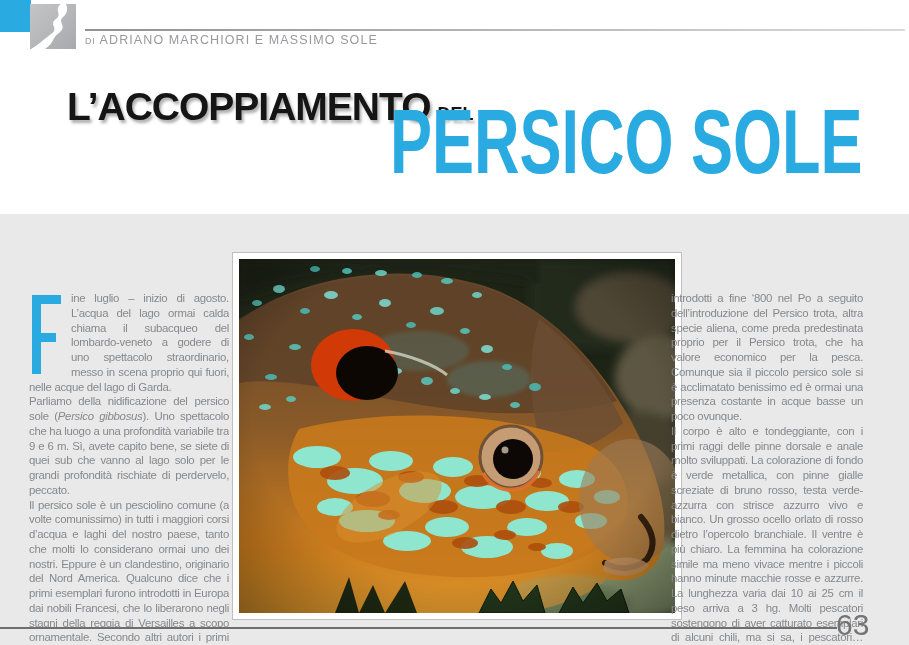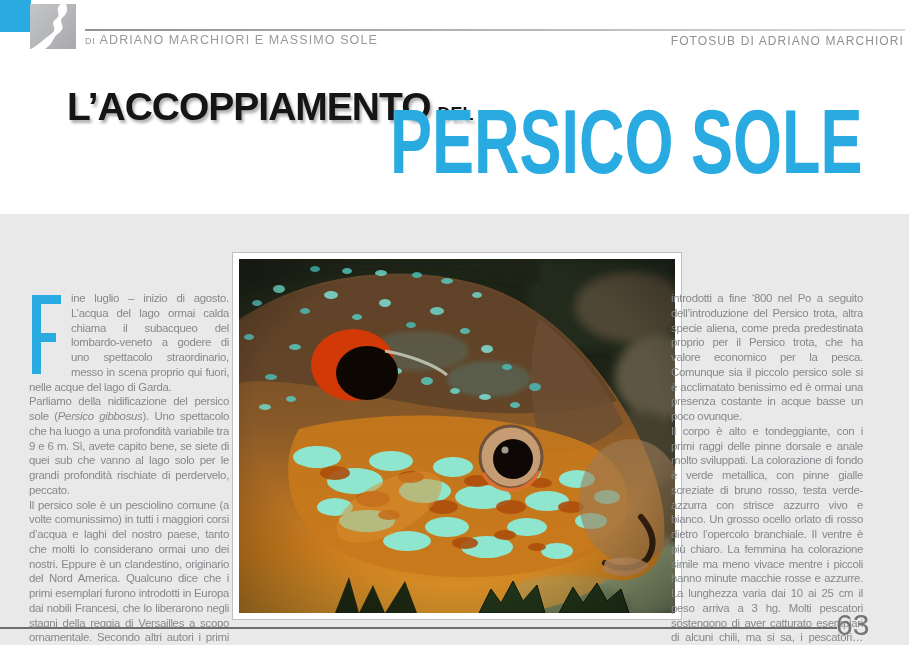--- a/index.html
+++ b/index.html
@@ -74,21 +74,20 @@
       <rect width="46" height="45" fill="url(#lg)"></rect>
       <path d="M31,0 C23,6 33,10 26,15 C18,21 30,24 21,30 C13,36 9,40 1,45 L15,45
                C25,38 21,35 29,29 C38,22 27,19 33,13 C39,8 37,3 36,0 Z" fill="#ffffff"></path>
     </svg>
   </div>
 
   <div class="header-rule"></div>
 
   <div class="byline"><span class="di">DI</span><span>ADRIANO MARCHIORI E MASSIMO SOLE</span></div>
 
-  <div class="photo-credit">FOTOSUB DI ADRIANO MARCHIORI</div>
 
   <h1 class="kicker" style="margin:4px"><span>L’ACCOPPIAMENTO</span><span class="del">DEL</span></h1>
   <div class="title-main">PERSICO SOLE</div>
 
   <div class="col col-left">
     <div class="dropcap">
       <span class="sr">F</span>
       <span class="bar stem"></span>
       <span class="bar arm-top"></span>
       <span class="bar arm-mid"></span>

